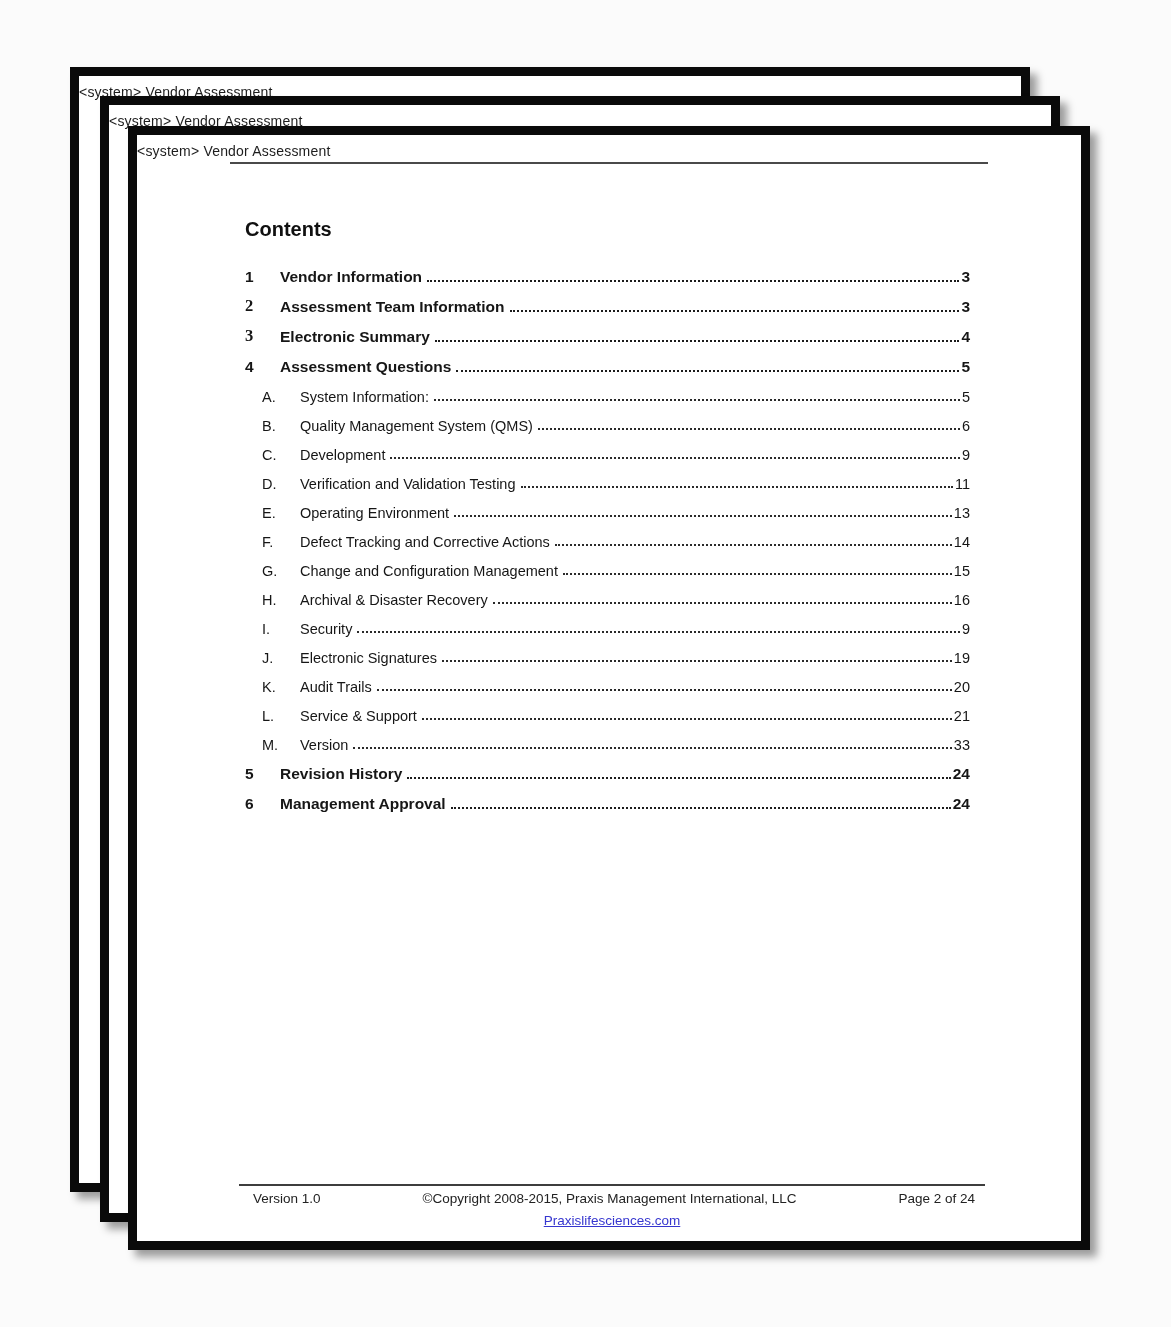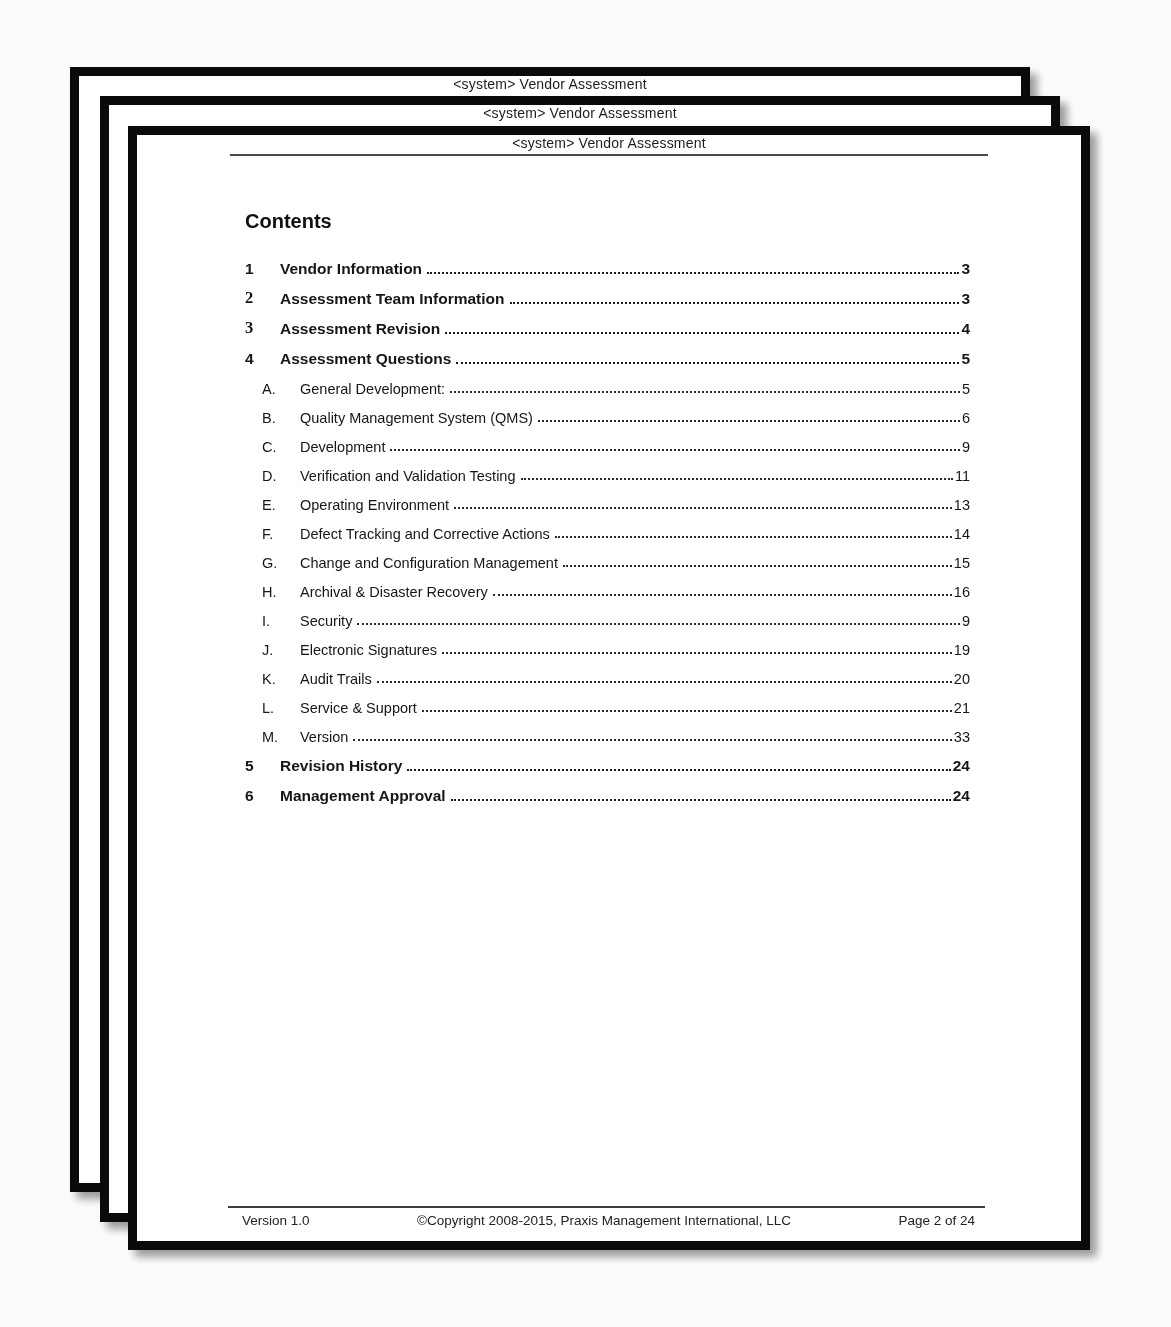--- a/index.html
+++ b/index.html
@@ -16,21 +16,21 @@
     position: absolute;
     background: #ffffff;
     border: 9px solid #0a0a0a;
     box-shadow: 7px 7px 8px rgba(0,0,0,0.38);
   }
   .page-back  { left: 70px;  top: 67px;  width: 960px; height: 1125px; }
   .page-mid   { left: 100px; top: 96px;  width: 960px; height: 1126px; }
   .page-front { left: 128px; top: 126px; width: 962px; height: 1124px; }
 
   .ghost-header, .front-header {
-    text-align: center;
+    padding-top: 8px;
     font-size: 14px;
     color: #1d1d1d;
     letter-spacing: 0.2px;
   }
   .header-rule {
     margin: 3px 93px 0 93px;
     border-bottom: 2px solid #4a4a4a;
   }
 
   .contents-title {
@@ -56,21 +56,21 @@
     flex: 1;
     border-bottom: 2px dotted #1b1b1b;
     margin: 0 2px 4px 5px;
     min-width: 20px;
   }
   .toc-row.l2 .toc-leader { border-bottom-width: 2px; border-bottom-color: #2a2a2a; }
   .toc-page { white-space: nowrap; }
 
   .footer {
     position: absolute;
-    left: 91px; right: 96px;
+    left: 102px; right: 96px;
     bottom: 13px;
     font-size: 13.5px;
     color: #222;
   }
   .footer-row {
     display: flex;
     justify-content: space-between;
     align-items: baseline;
     border-top: 2px solid #3e3e3e;
     padding: 5px 10px 0 14px;
@@ -105,33 +105,33 @@
           <span class="toc-page">3</span>
         </div>
         <div class="toc-row l1 serif-num">
           <span class="toc-num">2</span>
           <span class="toc-title">Assessment Team Information</span>
           <span class="toc-leader"></span>
           <span class="toc-page">3</span>
         </div>
         <div class="toc-row l1 serif-num">
           <span class="toc-num">3</span>
-          <span class="toc-title">Assessment Revision</span>
+          <span class="toc-title">Electronic Summary</span>
           <span class="toc-leader"></span>
           <span class="toc-page">4</span>
         </div>
         <div class="toc-row l1">
           <span class="toc-num">4</span>
           <span class="toc-title">Assessment Questions</span>
           <span class="toc-leader"></span>
           <span class="toc-page">5</span>
         </div>
         <div class="toc-row l2">
           <span class="toc-num">A.</span>
-          <span class="toc-title">General Development:</span>
+          <span class="toc-title">System Information:</span>
           <span class="toc-leader"></span>
           <span class="toc-page">5</span>
         </div>
         <div class="toc-row l2">
           <span class="toc-num">B.</span>
           <span class="toc-title">Quality Management System (QMS)</span>
           <span class="toc-leader"></span>
           <span class="toc-page">6</span>
         </div>
         <div class="toc-row l2">
@@ -213,16 +213,19 @@
           <span class="toc-page">24</span>
         </div>
       </div>
 
     <div class="footer">
       <div class="footer-row">
         <span>Version 1.0</span>
         <span>©Copyright 2008-2015, Praxis Management International, LLC</span>
         <span>Page 2 of 24</span>
       </div>
+      <div class="footer-link-wrap">
+        <a class="footer-link" style="color: rgb(54, 54, 207);">Praxislifesciences.com</a>
+      </div>
     </div>
   </div>
 
 </div>
 
 </body></html>

